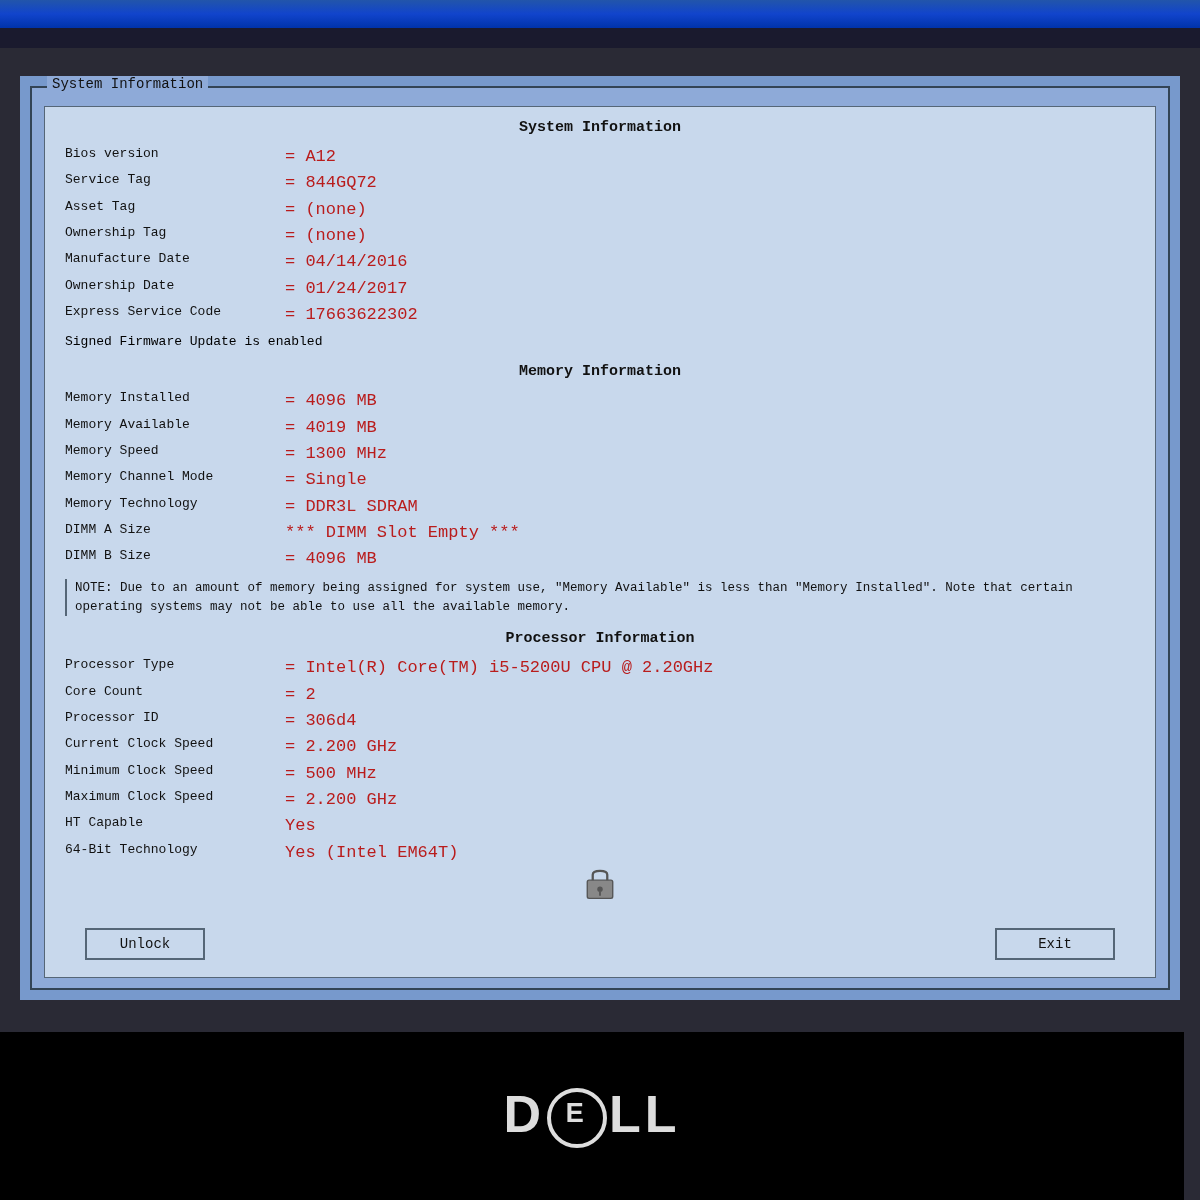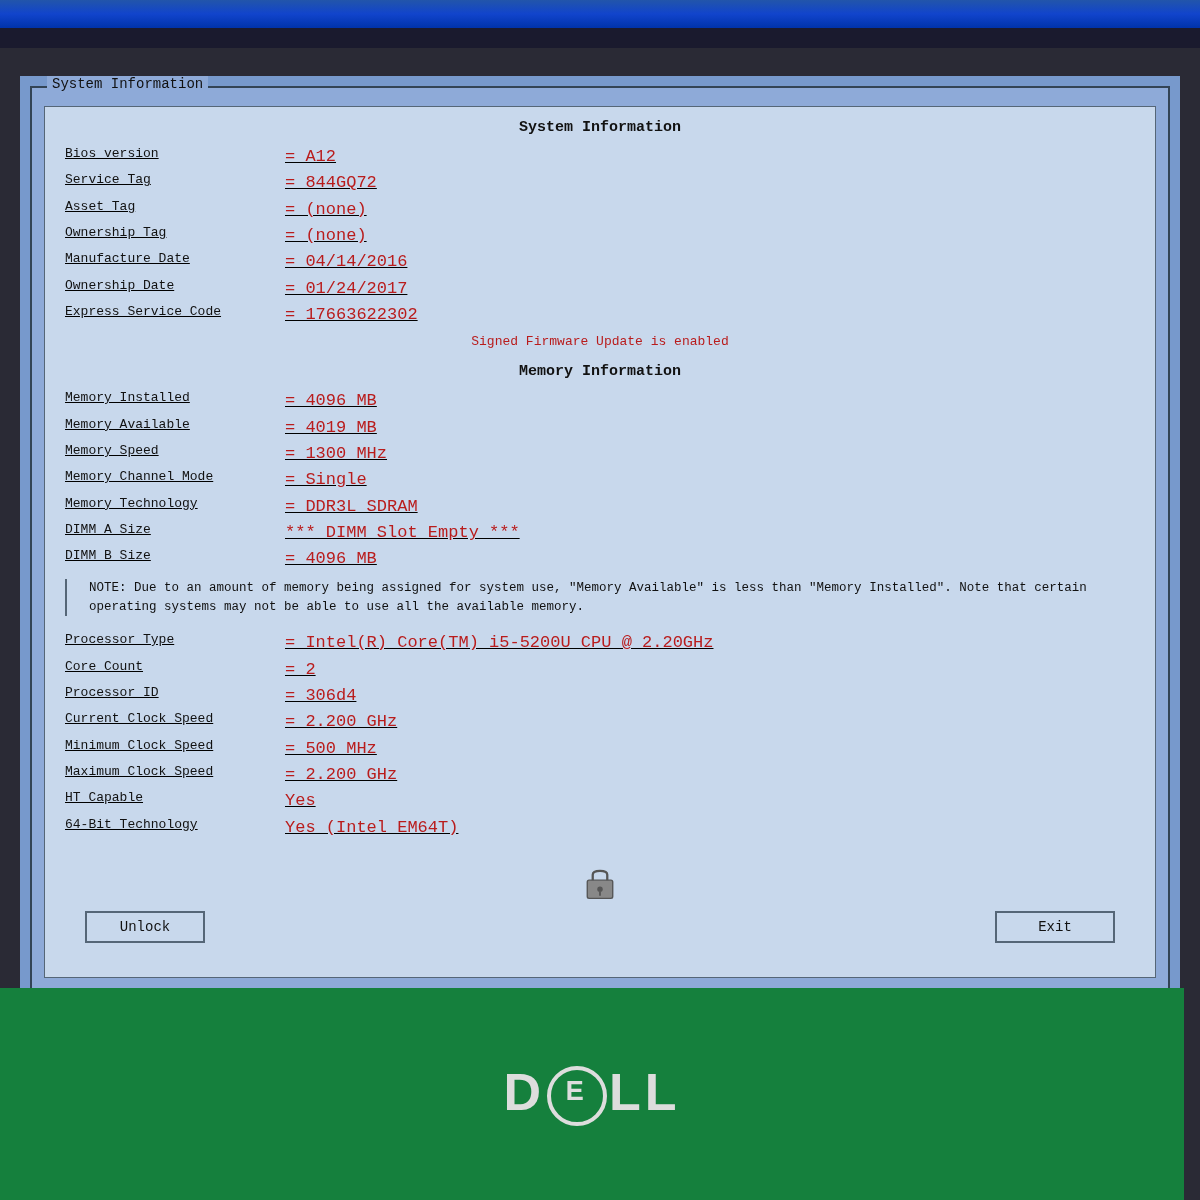--- a/index.html
+++ b/index.html
@@ -87,59 +87,57 @@
     }
 
     .info-table {
       width: 100%;
       margin-bottom: 6px;
     }
 
     .info-row {
       display: flex;
       line-height: 1.55;
-      text-decoration: underline;
     }
 
     .info-label {
       font-size: 13px;
       color: #111;
       font-family: 'Courier New', monospace;
       min-width: 220px;
       white-space: nowrap;
     }
 
     .info-value {
       font-size: 17px;
       color: #b91c1c;
       font-family: 'Courier New', monospace;
     }
 
     .signed-firmware {
       font-size: 13px;
-      color: #b91c1c;
+      color: #000000;
       font-family: 'Courier New', monospace;
       margin: 6px 0 14px 0;
-      text-align: center;
     }
 
     .note-text {
       font-size: 12.5px;
       color: #111;
       font-family: 'Courier New', monospace;
       line-height: 1.5;
       margin: 6px 0 14px 0;
       border-left: 2px solid #556677;
-      padding-left: 22px;
+      padding-left: 8px;
     }
 
     
     .bottom-buttons {
       position: absolute;
-      bottom: 19px;
+      bottom: 2px;
       left: 20px;
       right: 20px;
       display: flex;
       justify-content: space-between;
       align-items: center;
     }
 
     .lock-icon-area {
       position: absolute;
       bottom: 60px;
@@ -166,22 +164,22 @@
       min-width: 120px;
       text-align: center;
     }
 
     
     .dell-bar {
       position: absolute;
       bottom: 0;
       left: 0;
       right: 16px;
-      height: 212px;
-      background: #15803d;
+      height: 168px;
+      background: #000000;
       display: flex;
       align-items: center;
       justify-content: center;
     }
 
     .dell-logo {
       color: #ddd;
       font-size: 52px;
       font-family: Arial, sans-serif;
       font-weight: bold;
@@ -283,20 +281,21 @@
                 <span class="info-value">*** DIMM Slot Empty ***</span>
               </div>
               <div class="info-row">
                 <span class="info-label">DIMM B Size</span>
                 <span class="info-value">= 4096 MB</span>
               </div>
             </div>
 
           <div class="note-text">NOTE: Due to an amount of memory being assigned for system use, "Memory Available" is less than "Memory Installed". Note that certain operating systems may not be able to use all the available memory.</div>
 
+          <div class="section-title">Processor Information</div>
 
           <div class="info-table" id="processor-info-table">
               <div class="info-row">
                 <span class="info-label">Processor Type</span>
                 <span class="info-value">= Intel(R) Core(TM) i5-5200U CPU @ 2.20GHz</span>
               </div>
               <div class="info-row">
                 <span class="info-label">Core Count</span>
                 <span class="info-value">= 2</span>
               </div>

